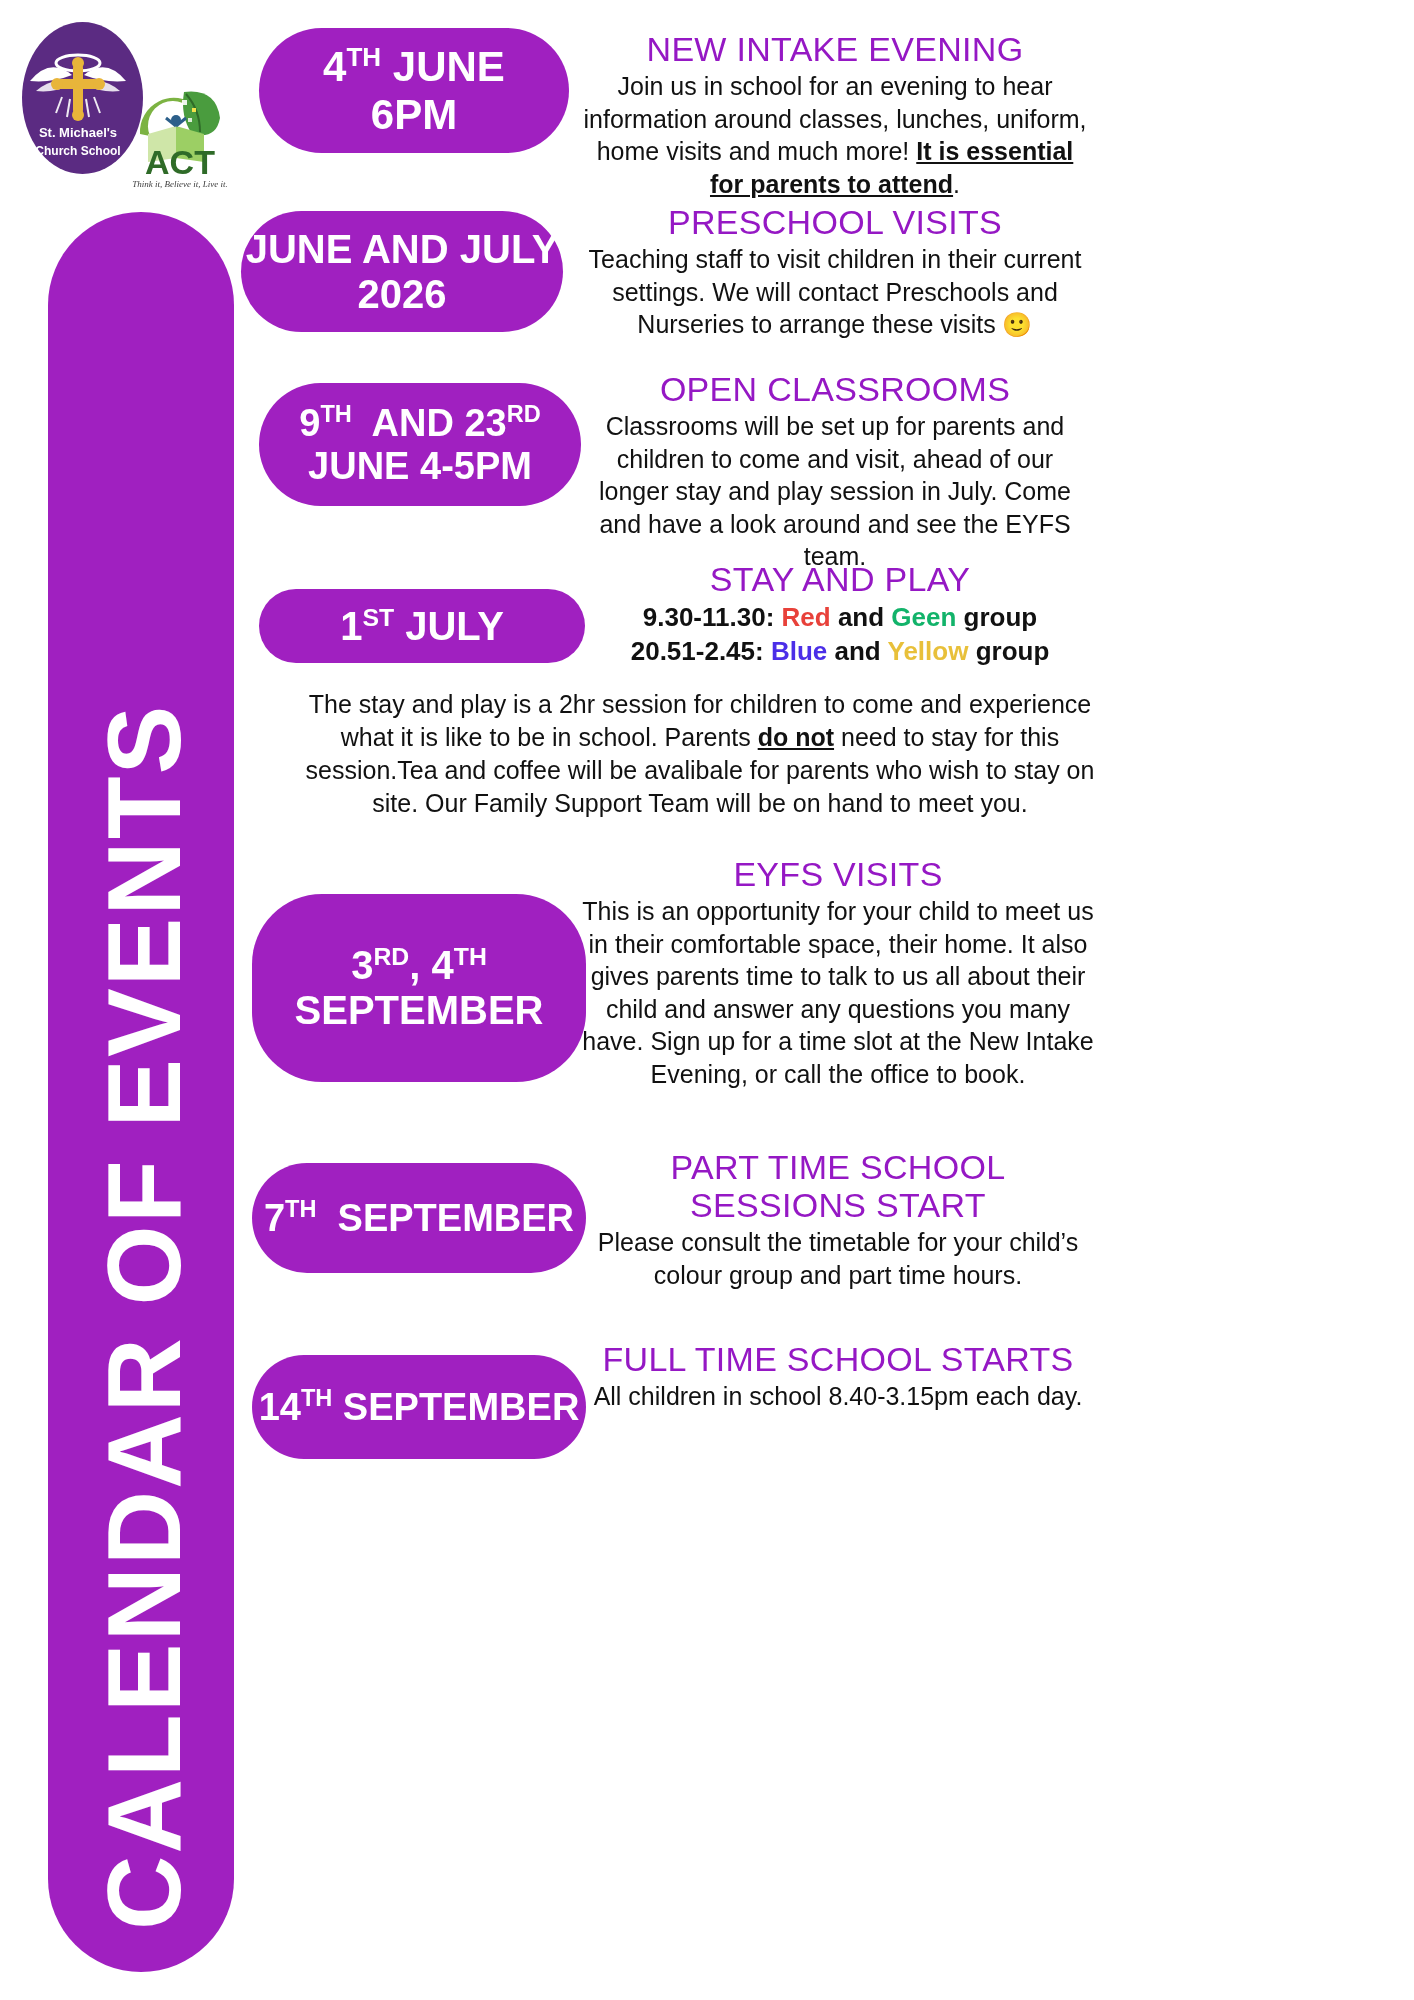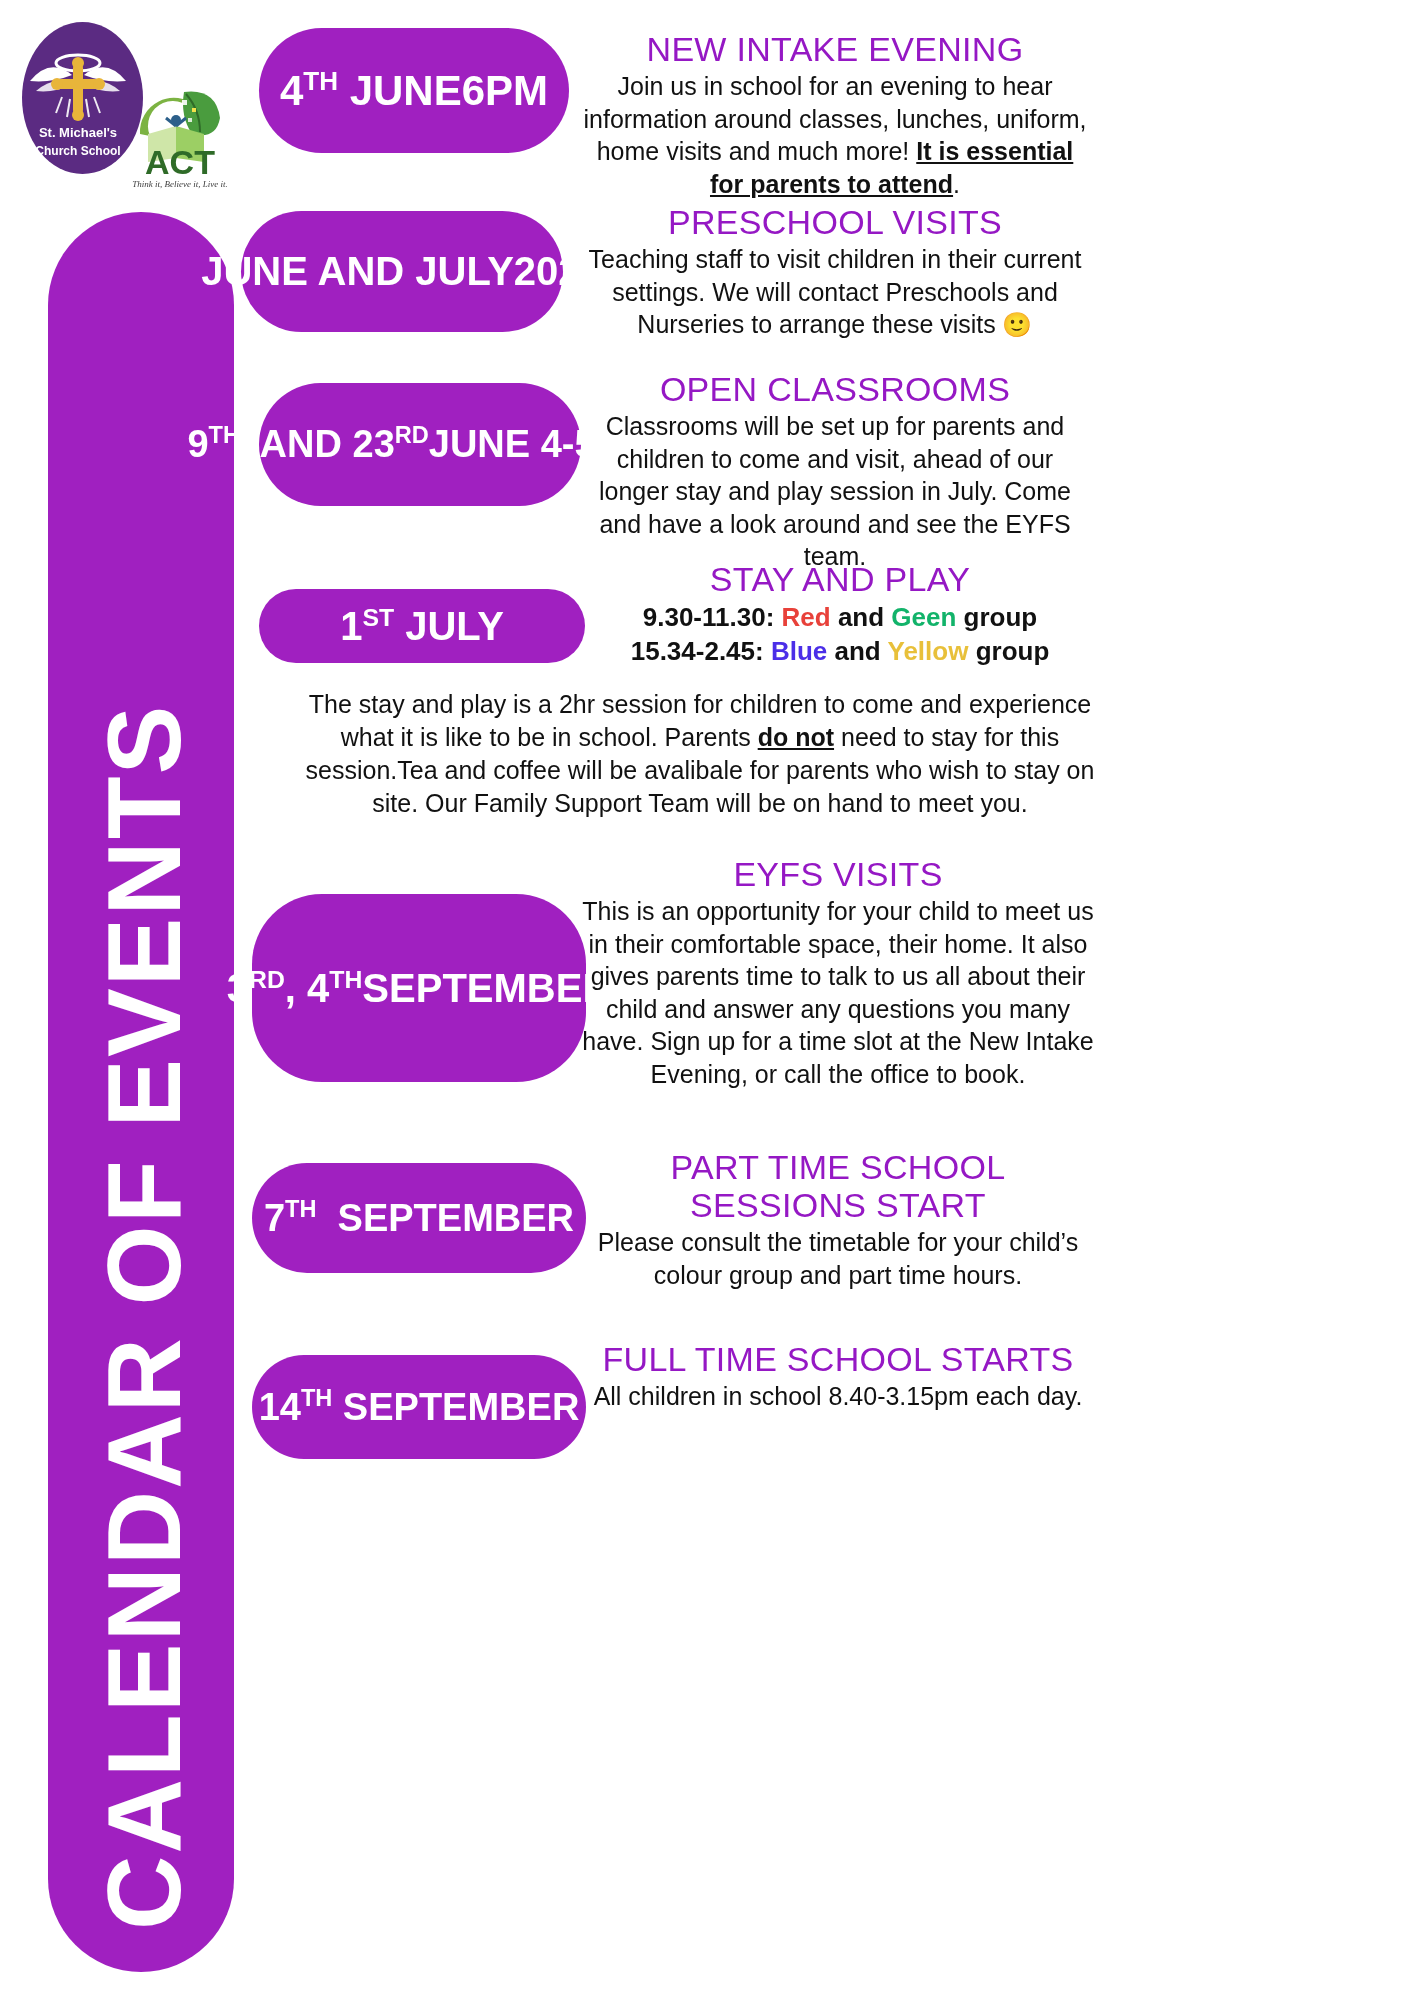--- a/index.html
+++ b/index.html
@@ -58,21 +58,21 @@
     top: 1718px;
   }
 
   
   .pill {
     position: absolute;
     background: #a020c0;
     border-radius: 70px;
     color: #ffffff;
     display: flex;
-    flex-direction: row;
+    flex-direction: column;
     align-items: center;
     justify-content: center;
     text-align: center;
     font-weight: 700;
     line-height: 1.12;
     padding: 6px 14px;
   }
   .pill .line { display: block; white-space: nowrap; }
   .pill sup {
     font-size: 0.62em;
@@ -210,21 +210,21 @@
     <span class="line">1<sup>ST</sup> JULY</span>
   </div>
 
   <div class="block" style="left:590px; top:560px; width:500px;">
     <h2>STAY AND PLAY</h2>
     <div class="groups">
       <div>
         <span>9.30-11.30: </span><span class="c-red">Red</span><span> and </span><span class="c-green">Geen</span><span> group</span>
       </div>
       <div>
-        <span>15.34-2.45: </span><span class="c-blue">Blue</span><span> and </span><span class="c-yellow">Yellow</span><span> group</span>
+        <span>20.51-2.45: </span><span class="c-blue">Blue</span><span> and </span><span class="c-yellow">Yellow</span><span> group</span>
       </div>
     </div>
   </div>
 
   <div class="wide-para" style="left:300px; top:688px; width:800px;">
     <span>The stay and play is a 2hr session for children to come and experience what it is like to be in school. Parents </span><b><u><span>do not</span></u></b><span> need to stay for this session.Tea and coffee will be avalibale for parents who wish to stay on site. Our Family Support Team will be on hand to meet you.</span>
   </div>
 
   <div class="pill" style="left:252px; top:894px; width:334px; height:188px; font-size:40px;">
     <span class="line">3<sup>RD</sup>, 4<sup>TH</sup></span>

